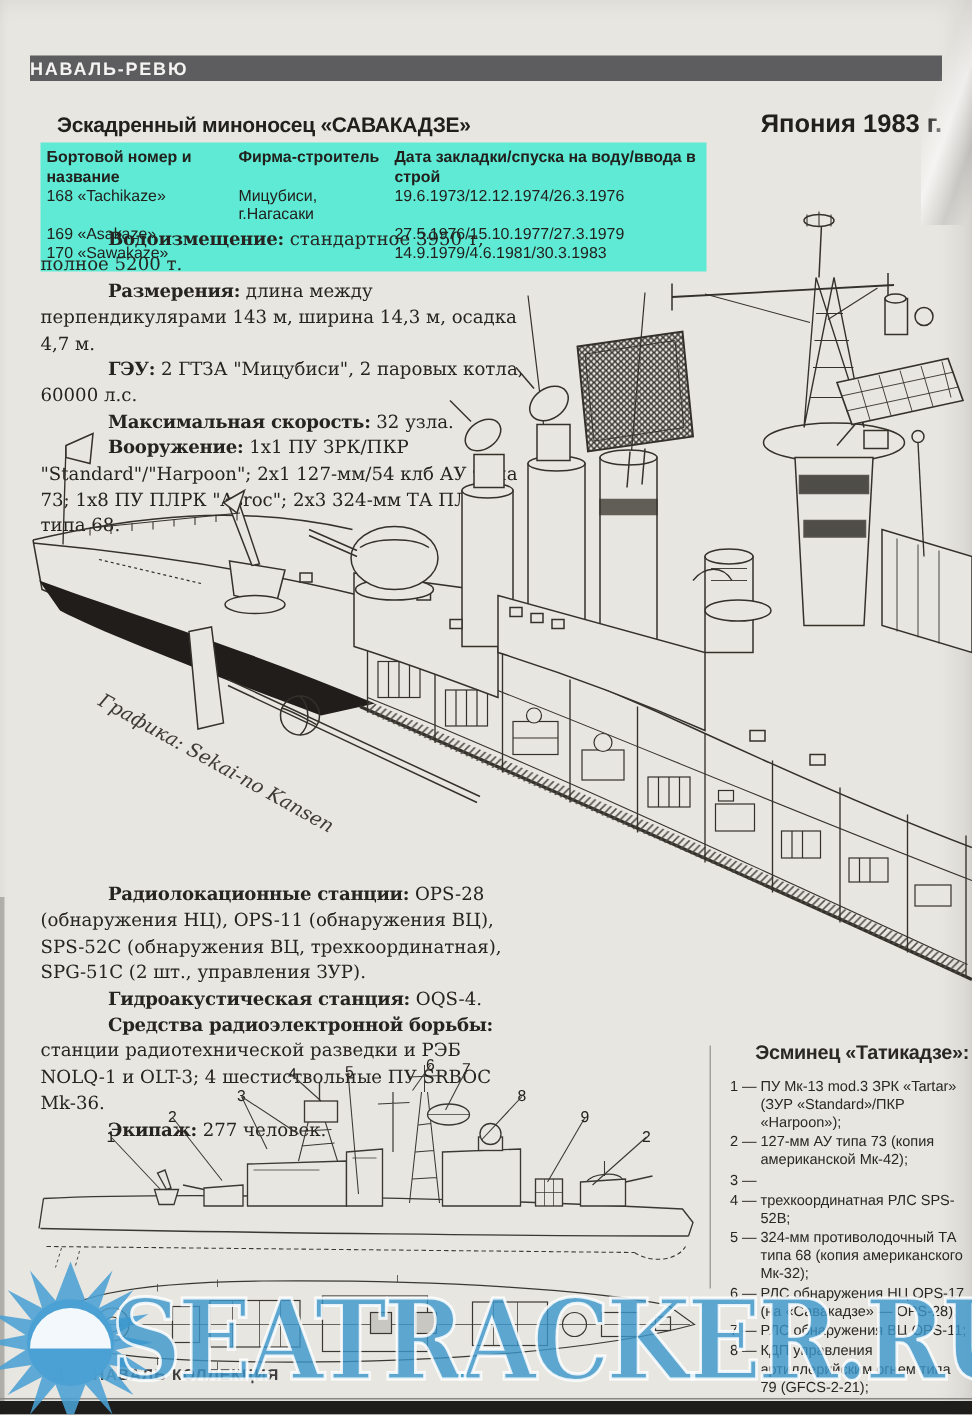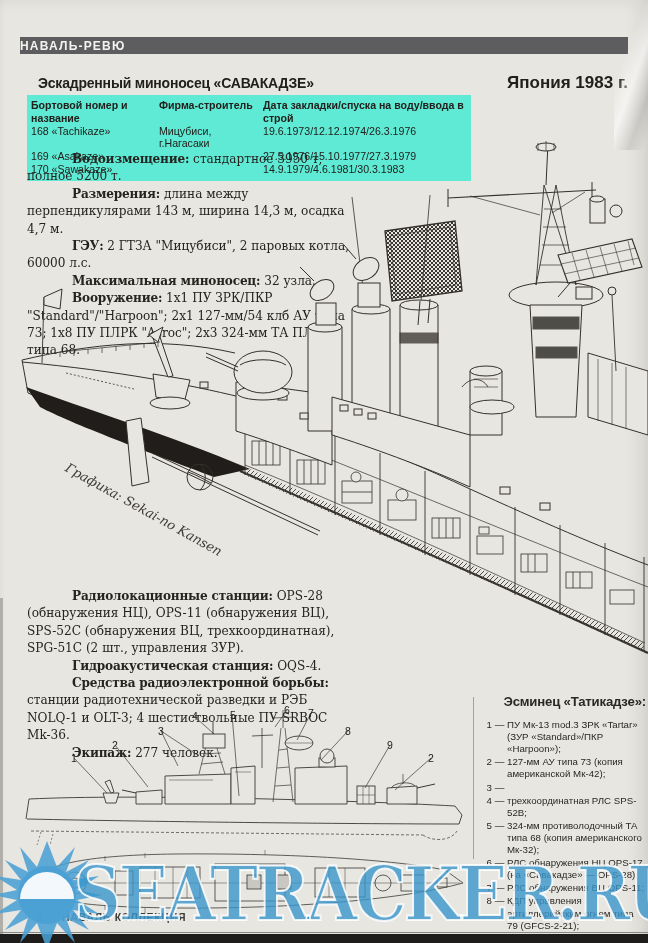--- a/index.html
+++ b/index.html
@@ -88,21 +88,21 @@
       <div>170 «Sawakaze»</div>
       <div></div>
       <div>14.9.1979/4.6.1981/30.3.1983</div>
     </div>
   </div>
 
   <div class="textblock specs">
     <span><b>Водоизмещение:</b><span> стандартное 3950 т, полное 5200 т.</span><br>
     <b>Размерения:</b><span> длина между перпендикулярами 143 м, ширина 14,3 м, осадка 4,7 м.</span><br>
     <b>ГЭУ:</b><span> 2 ГТЗА "Мицубиси", 2 паровых котла, 60000 л.с.</span><br>
-    <b>Максимальная миноносец:</b><span> 32 узла.</span><br>
+    <b>Максимальная скорость:</b><span> 32 узла.</span><br>
     <b>Вооружение:</b><span> 1х1 ПУ ЗРК/ПКР "Standard"/"Harpoon"; 2х1 127-мм/54 клб АУ типа 73; 1х8 ПУ ПЛРК "Asroc"; 2х3 324-мм ТА ПЛО типа 68.</span></span>
   </div>
 
   <svg class="art" style="left:0;top:135px;z-index:1" width="648" height="555" viewBox="0 0 648 555">
     <defs>
       <pattern id="hx" width="5" height="5" patternUnits="userSpaceOnUse">
         <path d="M0,5 L5,0 M-1,1 L1,-1 M4,6 L6,4" stroke="#4e4b45" stroke-width="1" fill="none"></path>
       </pattern>
       <pattern id="hx2" width="4" height="4" patternUnits="userSpaceOnUse">
         <path d="M0,4 L4,0 M0,0 L4,4" stroke="#3a3732" stroke-width="1" fill="none"></path>

